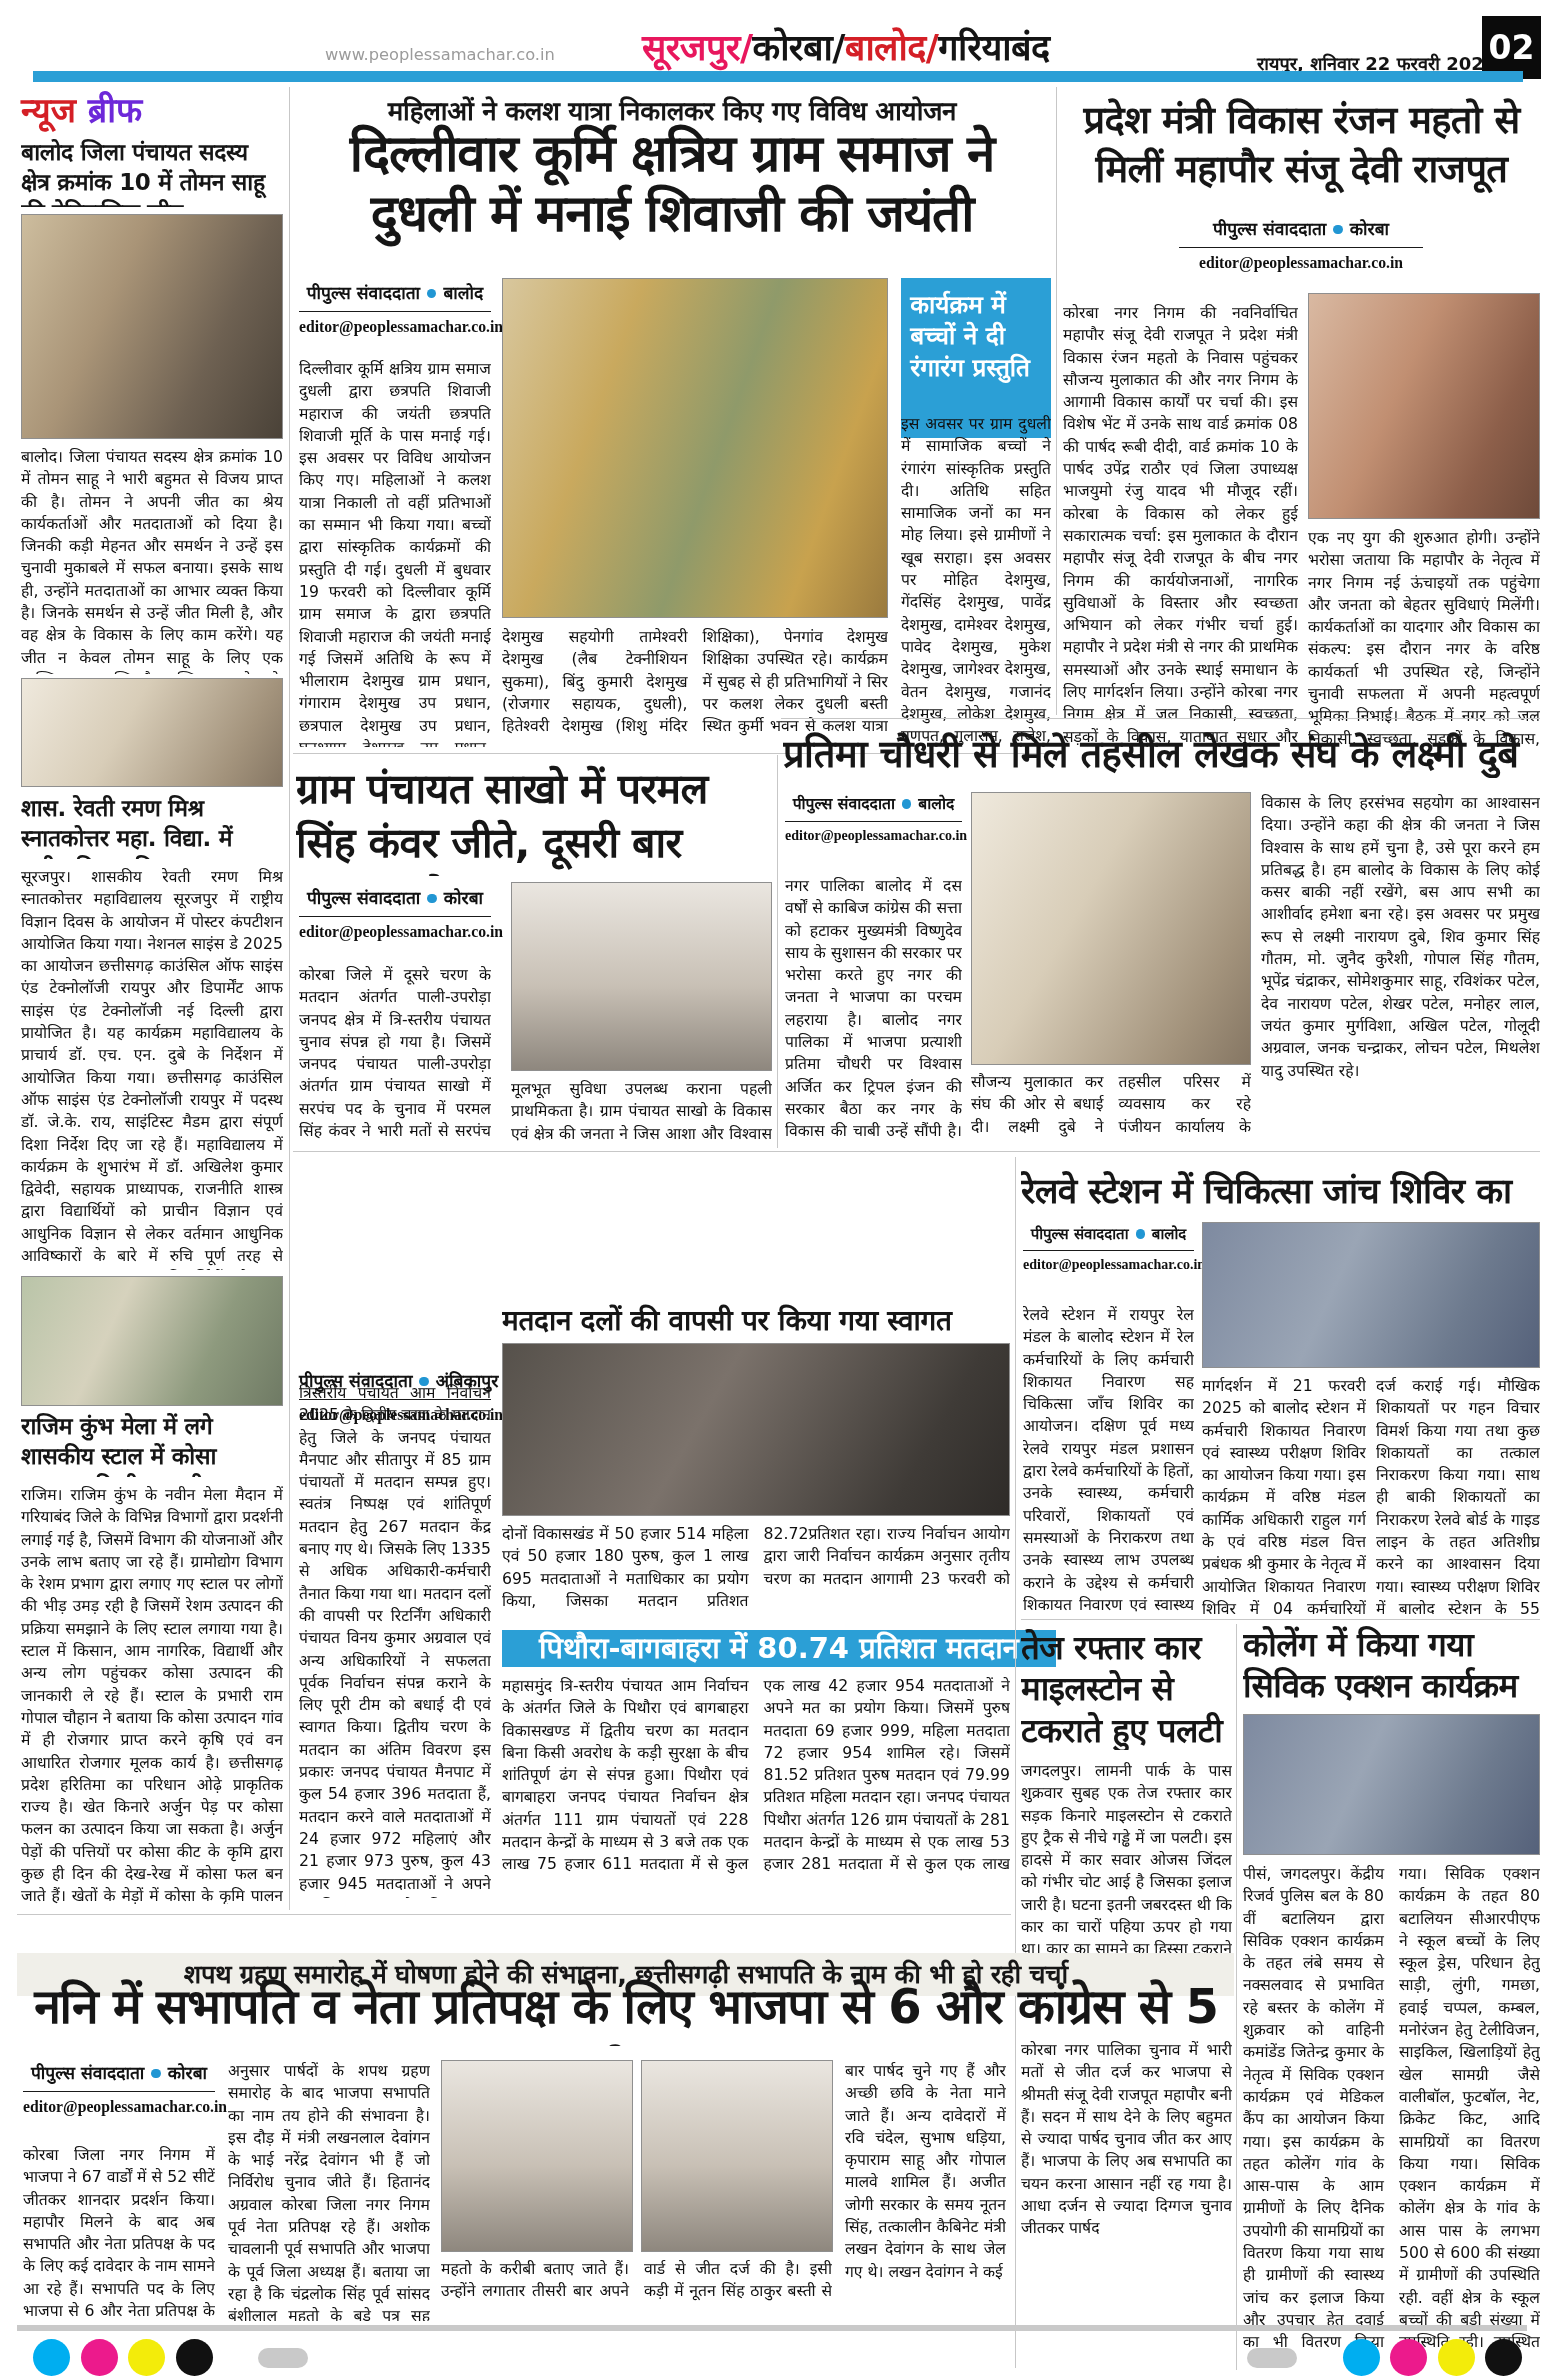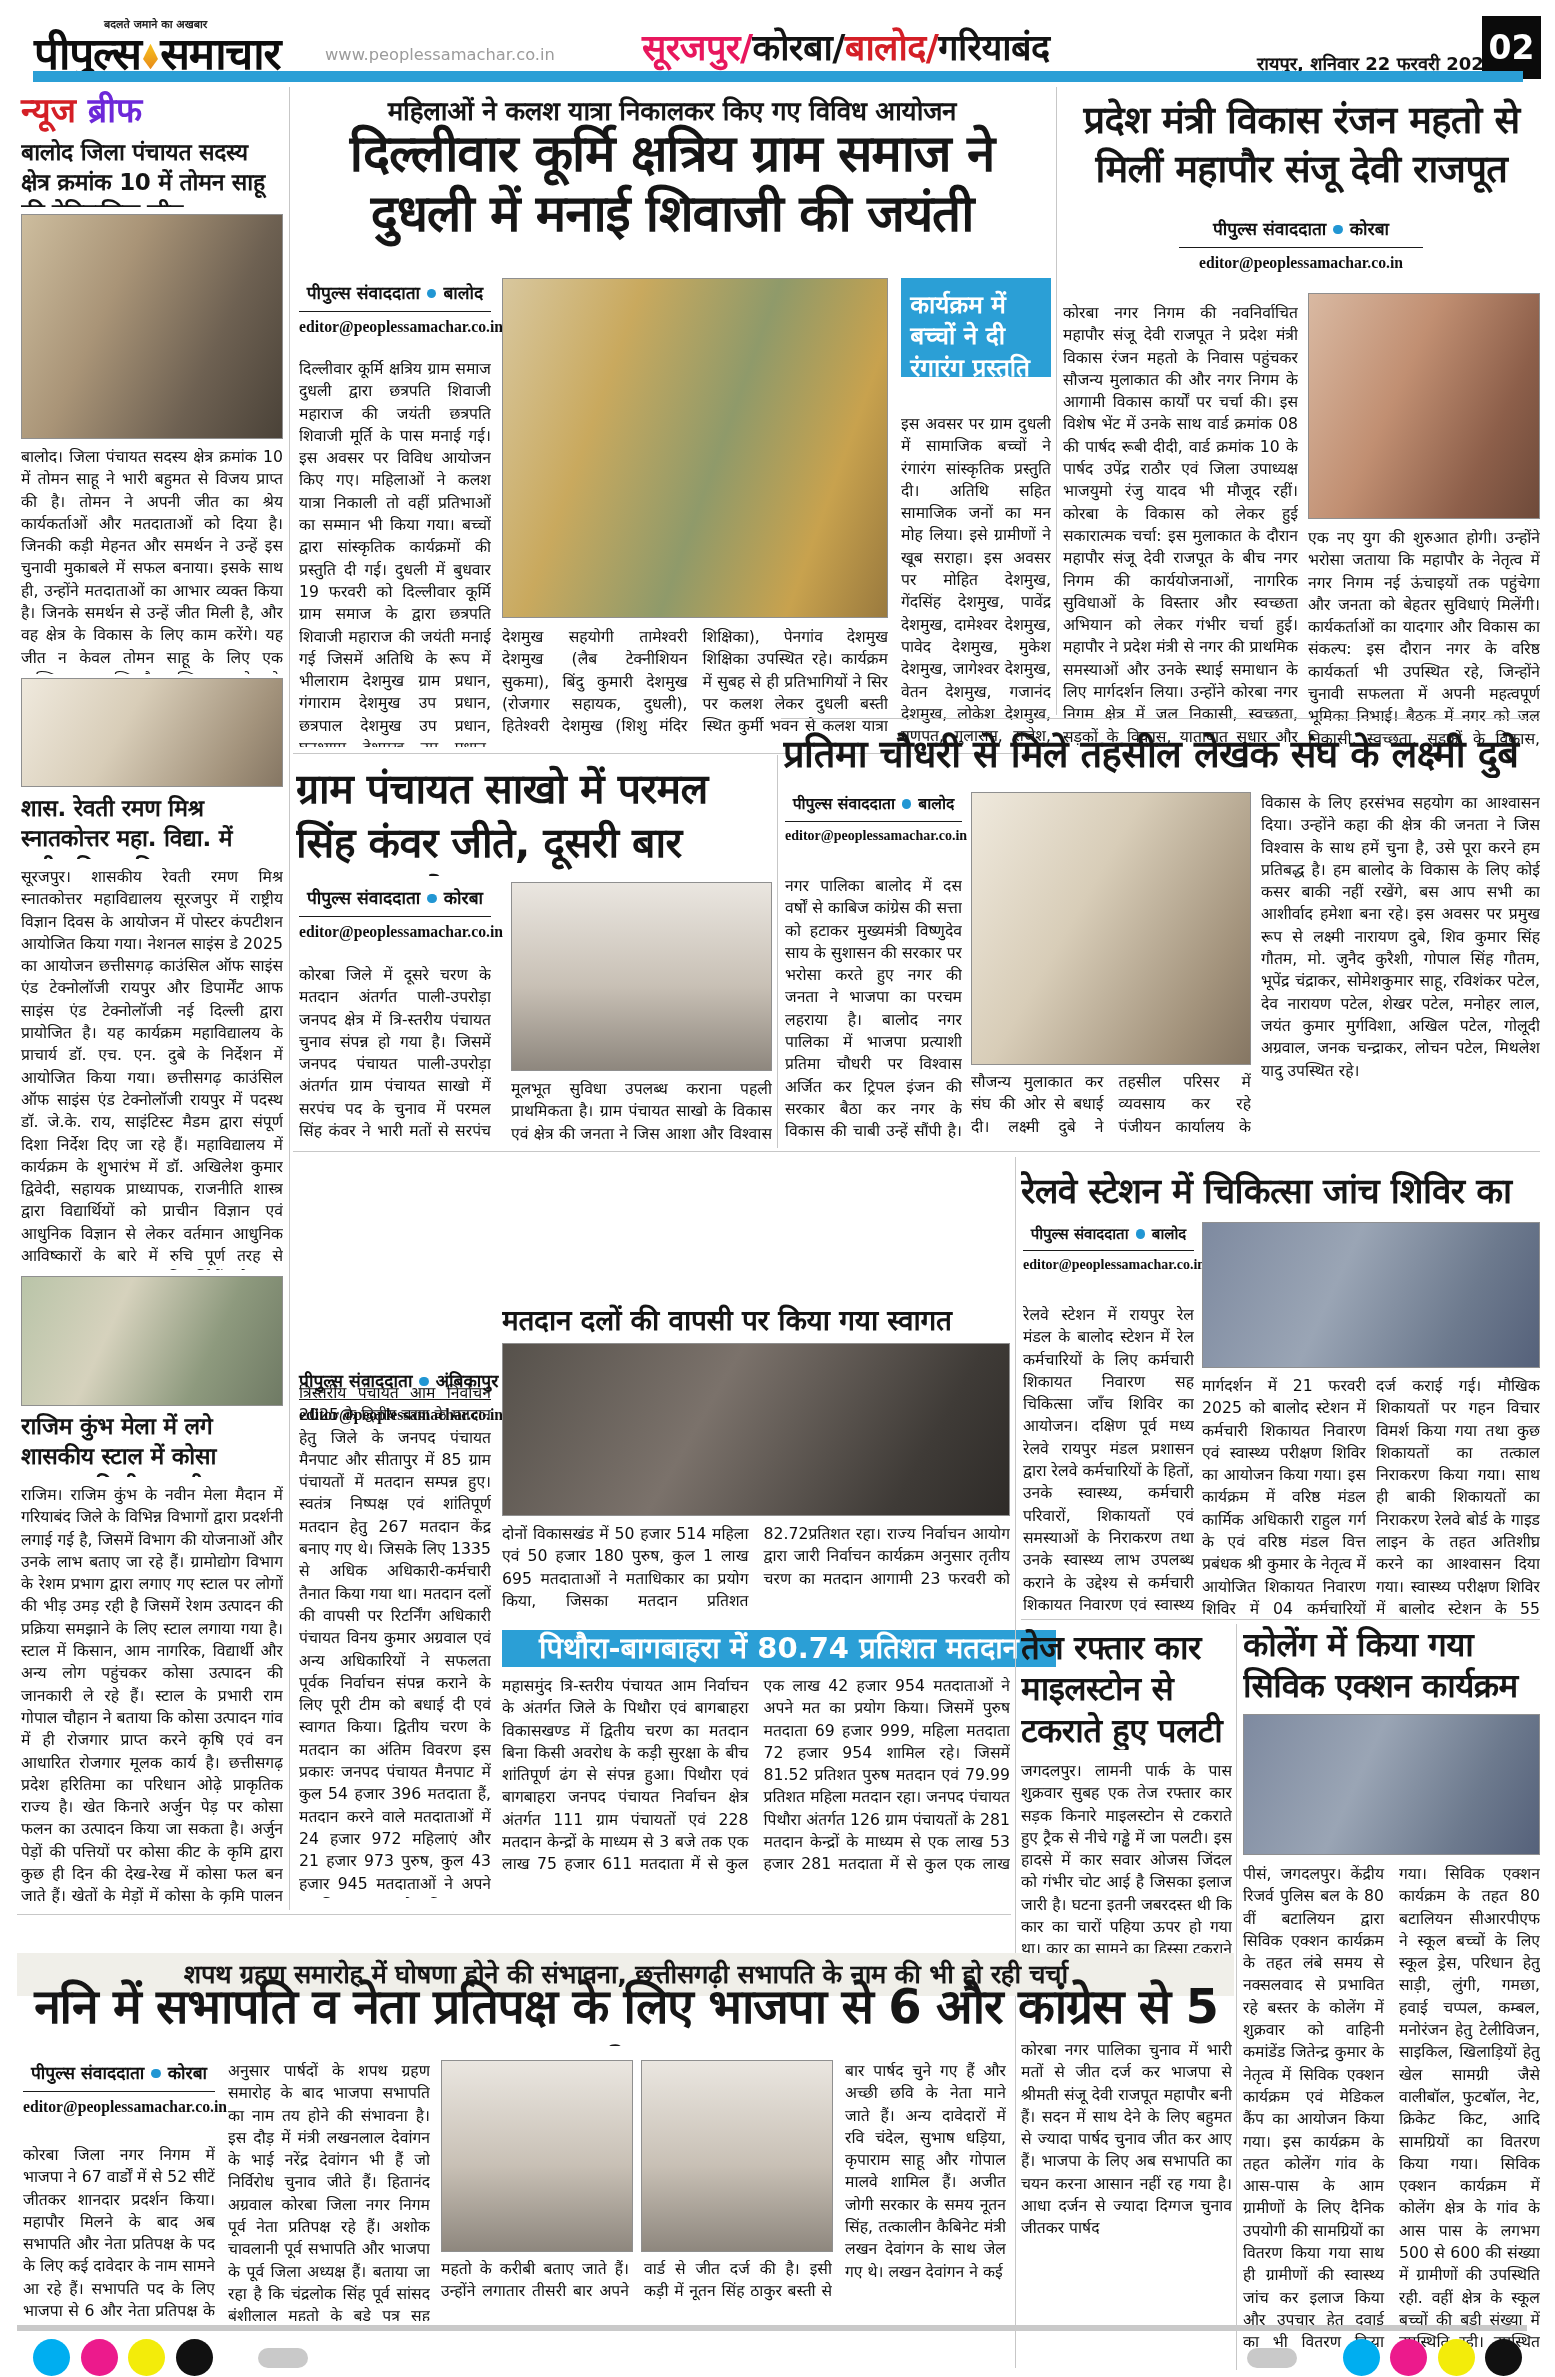--- a/index.html
+++ b/index.html
@@ -32,26 +32,20 @@
   .kickerbar{background:#f0efe9;}
   .dotrow{position:absolute;display:flex;gap:10.5px;align-items:center;}
   .cdot{width:37px;height:37px;border-radius:50%;}
   .pill{width:50px;height:20px;border-radius:10px;background:#c9c9c9;margin-left:35px;}
 </style>
 </head>
 <body>
 
 <div class="page">
 
-  <div class="abs" style="left:34px;top:16.3px;width:290px;">
-    <div style="font-size:11px;font-weight:bold;color:#222;margin-left:70px;">बदलते जमाने का अखबार</div>
-    <div style="font-size:44px;font-weight:900;color:#0d0d0d;letter-spacing:-1.2px;line-height:1.05;">
-      <span>पीपुल्स</span><span style="display:inline-block;width:15px;height:25.6px;margin:0 2.3px;background:linear-gradient(180deg,#f7c21e,#e78a1a);clip-path:polygon(50% 0,100% 60%,50% 100%,0 60%);"></span><span>समाचार</span>
-    </div>
-  </div>
   <div class="abs" style="left:325px;top:45px;font-size:16.3px;color:#9b9b9b;">www.peoplessamachar.co.in</div>
   <div class="abs" style="left:642px;top:22px;font-size:36px;font-weight:900;letter-spacing:-0.6px;white-space:nowrap;text-align:center;">
     <span style="color:#e8175d;">सूरजपुर/</span><span style="color:#141414;">कोरबा/</span><span style="color:#d41f26;">बालोद/</span><span style="color:#141414;">गरियाबंद</span>
   </div>
   <div class="abs" style="left:1257px;top:51px;font-size:18px;font-weight:bold;color:#141414;">रायपुर, शनिवार 22 फरवरी 2025</div>
   <div class="abs" style="left:1482px;top:16.3px;width:59px;height:63px;background:#0b0b0b;color:#fff;
        display:flex;align-items:center;justify-content:center;font-size:33px;font-weight:bold;">02</div>
   <div class="abs" style="left:33px;top:71px;width:1490px;height:10.5px;background:#2b9fd6;"></div>
 
   <div class="abs" style="left:21px;top:86px;font-size:34px;font-weight:900;">
@@ -78,21 +72,21 @@
 
   <div class="abs" style="left:299px;top:280px;width:192px;">
     <div class="byline"><span>पीपुल्स संवाददाता</span><span class="dot"></span><span>बालोद</span></div>
     <div class="email">editor@peoplessamachar.co.in</div>
   </div>
   <div class="abs body-txt clip" style="left:299px;top:358px;width:192px;height:389px;">दिल्लीवार कूर्मि क्षत्रिय ग्राम समाज दुधली द्वारा छत्रपति शिवाजी महाराज की जयंती छत्रपति शिवाजी मूर्ति के पास मनाई गई। इस अवसर पर विविध आयोजन किए गए। महिलाओं ने कलश यात्रा निकाली तो वहीं प्रतिभाओं का सम्मान भी किया गया। बच्चों द्वारा सांस्कृतिक कार्यक्रमों की प्रस्तुति दी गई। दुधली में बुधवार 19 फरवरी को दिल्लीवार कूर्मि ग्राम समाज के द्वारा छत्रपति शिवाजी महाराज की जयंती मनाई गई जिसमें अतिथि के रूप में भीलाराम देशमुख ग्राम प्रधान, गंगाराम देशमुख उप प्रधान, छत्रपाल देशमुख उप प्रधान, घनश्याम देशमुख उप प्रधान, छत्रपाल</div>
 
   <div class="abs photo ph-flags" style="left:502px;top:278px;width:386px;height:340px;"></div>
   <div class="abs body-txt cols2 clip" style="left:502px;top:626px;width:386px;height:121px;">देशमुख सहयोगी तामेश्वरी देशमुख (लैब टेक्नीशियन सुकमा), बिंदु कुमारी देशमुख (रोजगार सहायक, दुधली), हितेश्वरी देशमुख (शिशु मंदिर शिक्षिका), पेनगांव देशमुख शिक्षिका उपस्थित रहे। कार्यक्रम में सुबह से ही प्रतिभागियों ने सिर पर कलश लेकर दुधली बस्ती स्थित कुर्मी भवन से कलश यात्रा निकाली जो गांव का भ्रमण करते हुए बाजार चौक से बस स्टैंड होकर कार्यक्रम स्थल पहुंची, कार्यक्रम में सर्वप्रथम ग्राम के प्रमुखों ने छत्रपति शिवाजी की मूर्ति की पूजा अर्चना की। कलश यात्रा के दौरान शिवाजी महाराज की प्रतिमाओं का सम्मान किया गया और ग्राम पंचायत दुधली में समाज के वरिष्ठजनों का सम्मान किया। इसके अलावा बच्चों ने रंगारंग सांस्कृतिक कार्यक्रम की प्रस्तुति दी।</div>
 
-  <div class="abs bluebox clip" style="left:901px;top:278px;width:150px;height:99px;padding:10.5px 9.3px;font-size:24.4px;line-height:1.3;box-sizing:border-box;">कार्यक्रम में बच्चों ने दी रंगारंग प्रस्तुति</div>
+  <div class="abs bluebox clip" style="left:901px;top:278px;width:150px;height:160px;padding:10.5px 9.3px;font-size:24.4px;line-height:1.3;box-sizing:border-box;">कार्यक्रम में बच्चों ने दी रंगारंग प्रस्तुति</div>
   <div class="abs body-txt clip" style="left:901px;top:413px;width:150px;height:333px;">इस अवसर पर ग्राम दुधली में सामाजिक बच्चों ने रंगारंग सांस्कृतिक प्रस्तुति दी। अतिथि सहित सामाजिक जनों का मन मोह लिया। इसे ग्रामीणों ने खूब सराहा। इस अवसर पर मोहित देशमुख, गेंदसिंह देशमुख, पावेंद्र देशमुख, दामेश्वर देशमुख, पावेद देशमुख, मुकेश देशमुख, जागेश्वर देशमुख, वेतन देशमुख, गजानंद देशमुख, लोकेश देशमुख, गणपत, गुलाराम, राजेश, रवि, विधि, सुरेंद्र सहित समाज के वरिष्ठजन, सैकड़ों की संख्या में सामाजिक महिला-पुरुष एवं नवयुवक उपस्थित रहे।</div>
 
   <div class="vline" style="left:1056px;top:87px;height:628px;"></div>
 
   <div class="abs hl center clip" style="left:1062px;top:96px;width:479px;height:110px;font-size:38px;line-height:1.28;letter-spacing:-0.6px;">प्रदेश मंत्री विकास रंजन महतो से मिलीं महापौर संजू देवी राजपूत</div>
   <div class="abs" style="left:1179px;top:216px;width:244px;">
     <div class="byline"><span>पीपुल्स संवाददाता</span><span class="dot"></span><span>कोरबा</span></div>
     <div class="email">editor@peoplessamachar.co.in</div>
   </div>
   <div class="abs body-txt clip" style="left:1063px;top:302px;width:235px;height:445px;">कोरबा नगर निगम की नवनिर्वाचित महापौर संजू देवी राजपूत ने प्रदेश मंत्री विकास रंजन महतो के निवास पहुंचकर सौजन्य मुलाकात की और नगर निगम के आगामी विकास कार्यों पर चर्चा की। इस विशेष भेंट में उनके साथ वार्ड क्रमांक 08 की पार्षद रूबी दीदी, वार्ड क्रमांक 10 के पार्षद उपेंद्र राठौर एवं जिला उपाध्यक्ष भाजयुमो रंजु यादव भी मौजूद रहीं। कोरबा के विकास को लेकर हुई सकारात्मक चर्चा: इस मुलाकात के दौरान महापौर संजू देवी राजपूत के बीच नगर निगम की कार्ययोजनाओं, नागरिक सुविधाओं के विस्तार और स्वच्छता अभियान को लेकर गंभीर चर्चा हुई। महापौर ने प्रदेश मंत्री से नगर की प्राथमिक समस्याओं और उनके स्थाई समाधान के लिए मार्गदर्शन लिया। उन्होंने कोरबा नगर निगम क्षेत्र में जल निकासी, स्वच्छता, सड़कों के विकास, यातायात सुधार और अन्य नागरिक सुविधाओं को बेहतर बनाने पर चर्चा की।</div>

